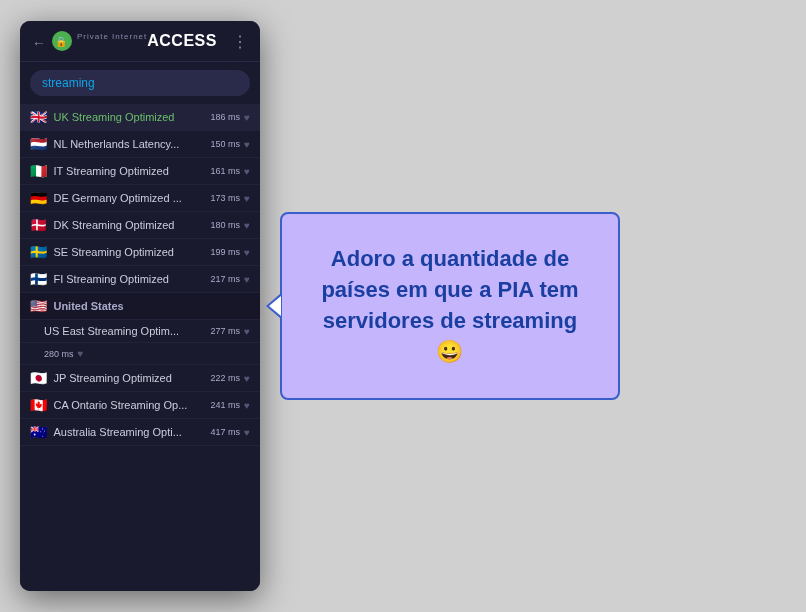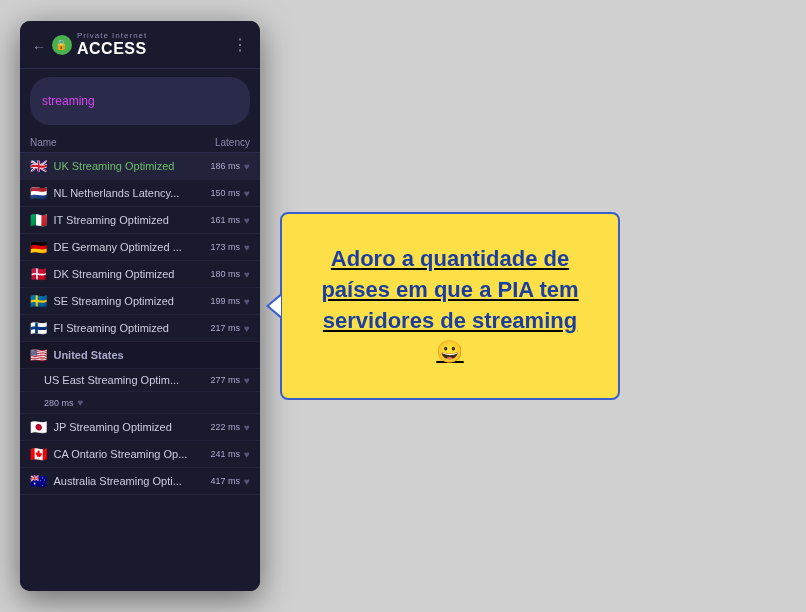--- a/index.html
+++ b/index.html
@@ -86,42 +86,42 @@
     }
 
     .logo-subtitle {
       color: #8888aa;
       font-size: 8px;
       letter-spacing: 1px;
     }
 
     .logo-stack {
       display: flex;
-      flex-direction: column;
+      flex-direction: row;
     }
 
     .header-right {
       color: #8888aa;
       font-size: 16px;
       cursor: pointer;
     }
 
     
     .search-area {
       padding: 8px 10px;
       background: #1a1a2e;
     }
 
     .search-input {
       width: 100%;
       background: #2a2a4a;
       border: none;
       border-radius: 20px;
-      padding: 17px 12px;
-      color: #d946ef;
+      padding: 6px 12px;
+      color: #0ea5e9;
       font-size: 12px;
       outline: none;
     }
 
     .search-input::placeholder {
       color: #666688;
     }
 
     
     .col-headers {
@@ -231,29 +231,28 @@
 
     .sub-item {
       padding-left: 24px;
       align-items: center;
     }
 
     
     .callout-box {
       margin-left: 20px;
       width: 340px;
-      background: #fde047;
+      background: #c4b5fd;
       border: 2px solid #3a5fcd;
       border-radius: 8px;
       padding: 30px 25px;
       position: relative;
       display: flex;
       align-items: center;
       justify-content: center;
-      text-decoration: underline;
     }
 
     .callout-box::before {
       content: '';
       position: absolute;
       left: -16px;
       top: 50%;
       transform: translateY(-50%);
       width: 0;
       height: 0;
@@ -301,24 +300,20 @@
           </div>
         </div>
       </div>
       <span class="header-right">⋮</span>
     </div>
 
     <div class="search-area">
       <input class="search-input" type="text" value="streaming" placeholder="streaming" style="">
     </div>
 
-    <div class="col-headers">
-      <span class="col-name">Name</span>
-      <span class="col-latency">Latency</span>
-    </div>
 
     <div class="server-list">
 
       <div class="server-item selected">
         <div class="server-item-left">
           <span class="flag">🇬🇧</span>
           <span class="server-name highlighted">UK Streaming Optimized</span>
         </div>
         <div class="server-item-right">
           <span class="latency">186 ms</span>

